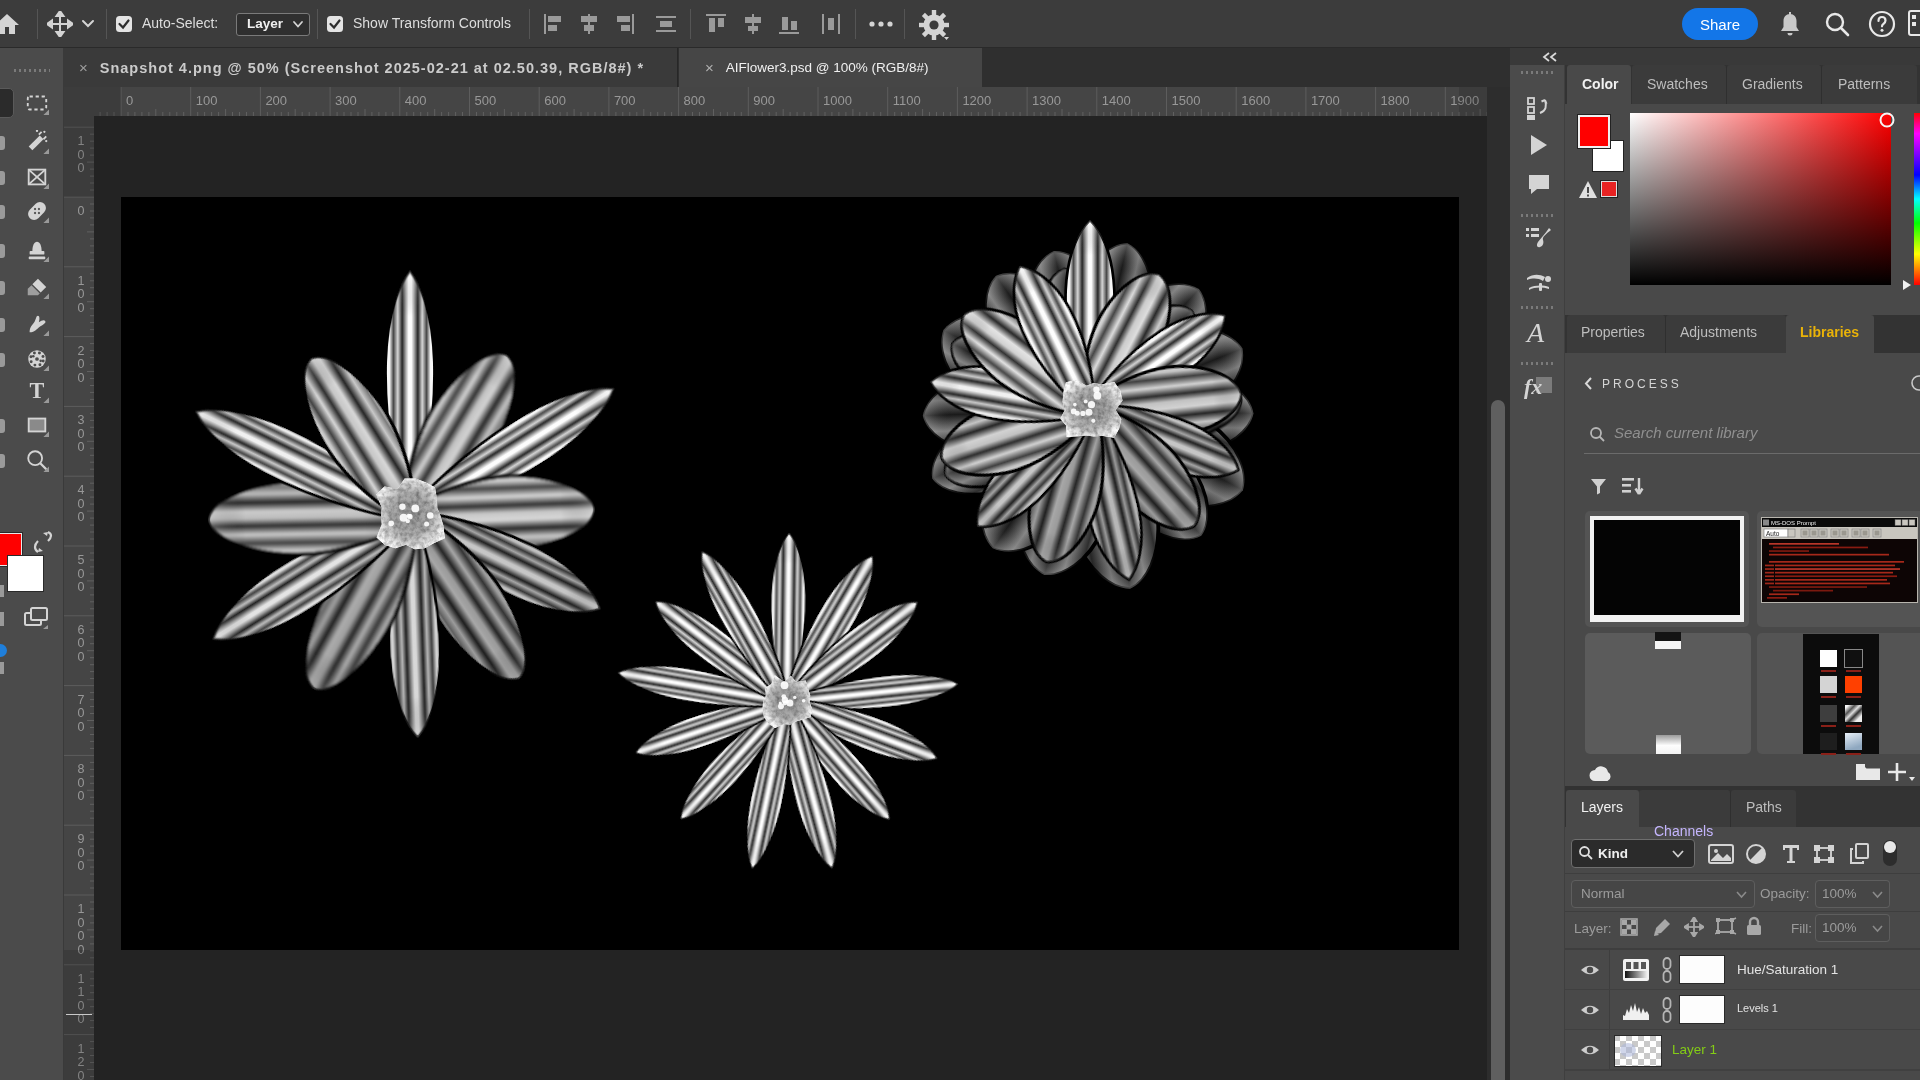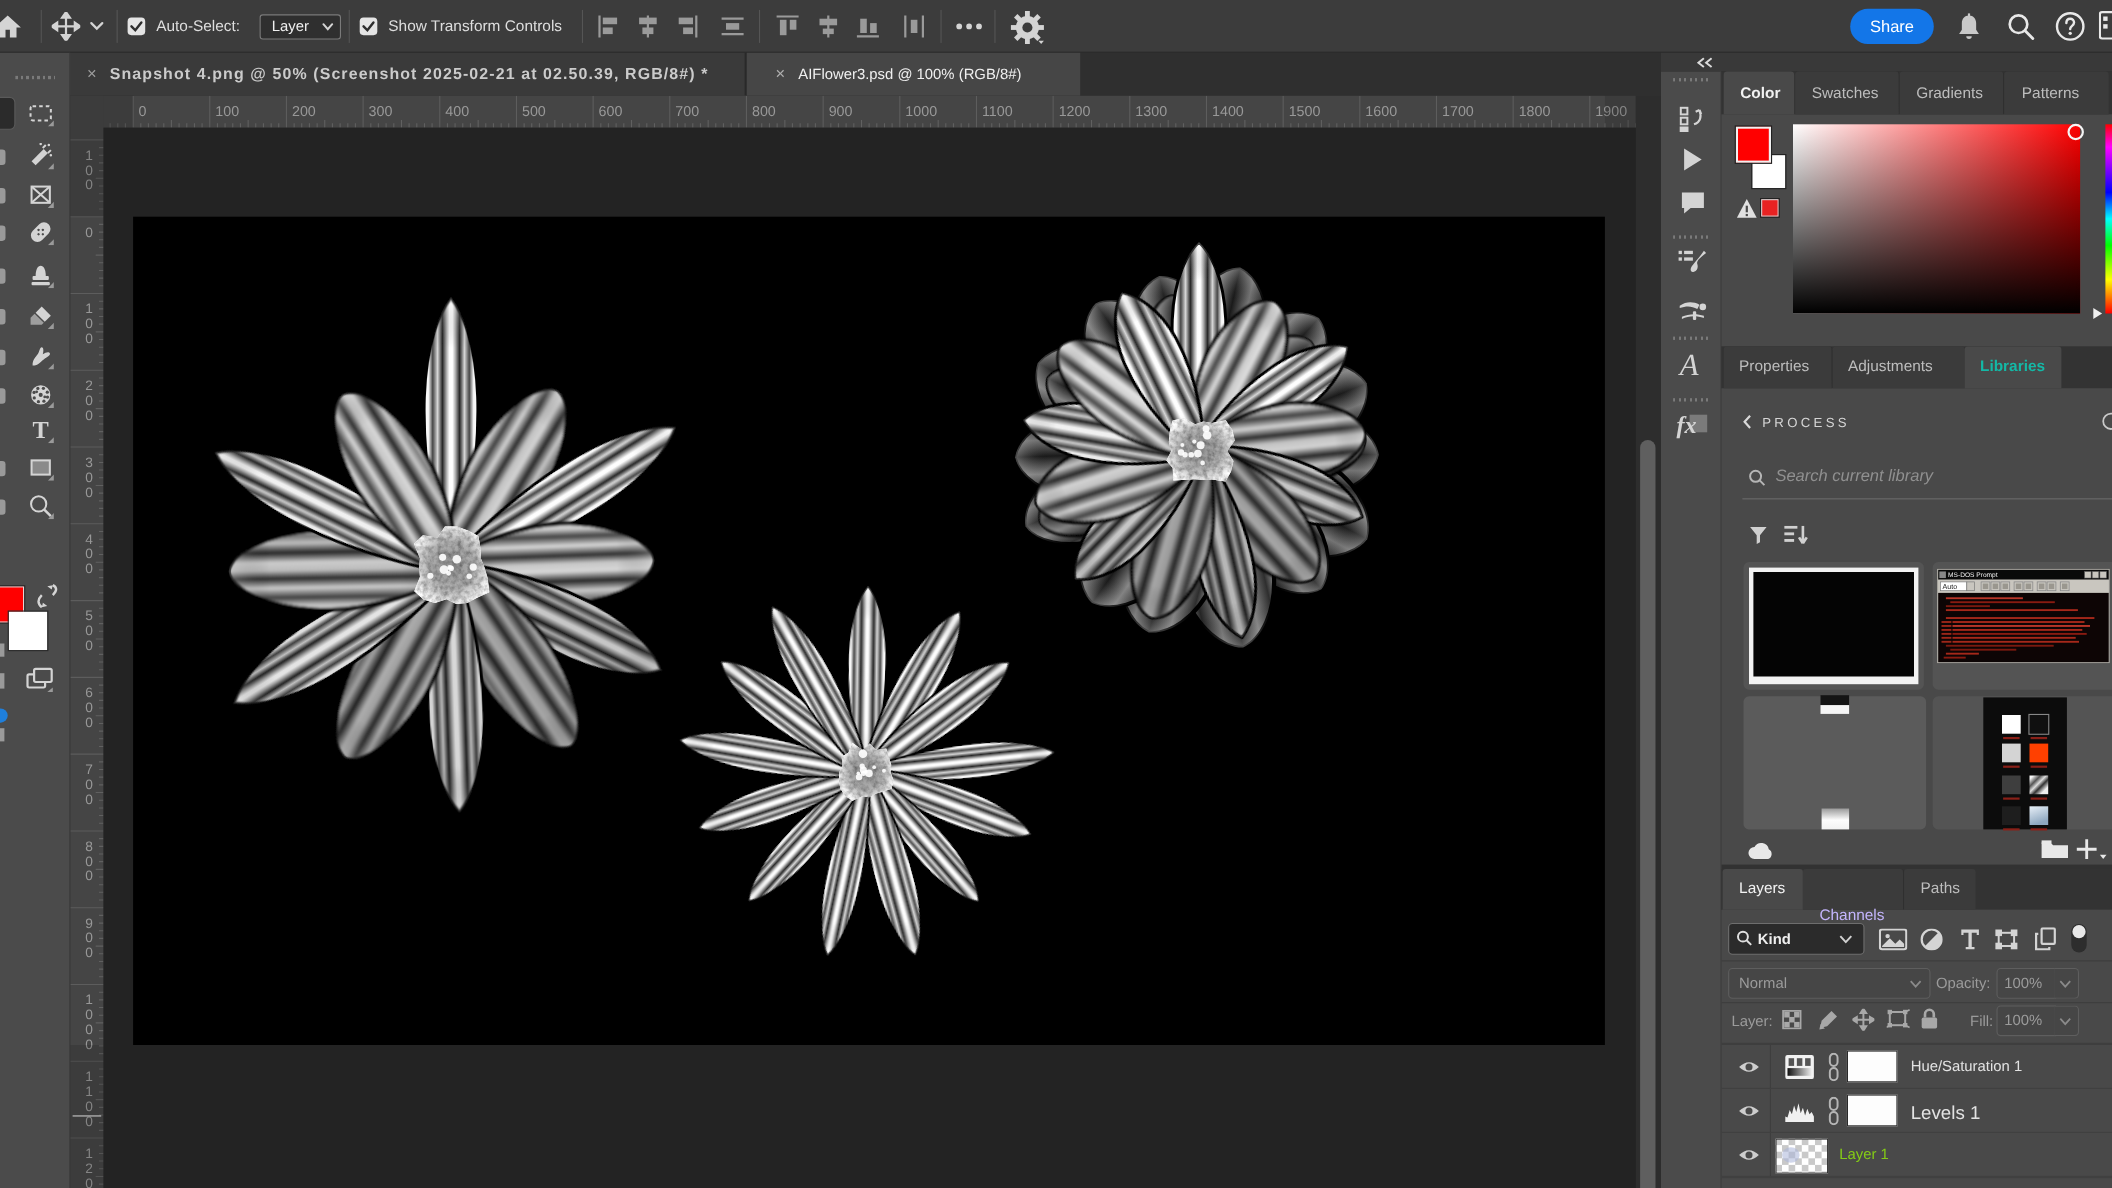--- a/index.html
+++ b/index.html
@@ -40,21 +40,21 @@
     <svg class="icon" style="left:81px;top:19px;" width="14" height="10" viewBox="0 0 14 10">
       <path d="M2 2 L7 7 L12 2" stroke="#d4d4d4" stroke-width="2" fill="none" stroke-linecap="round"></path>
     </svg>
     <div class="vsep" style="left:106px"></div>
     <svg class="icon" style="left:115px;top:15px;" width="18" height="18" viewBox="0 0 18 18">
       <rect x="1" y="1" width="16" height="16" rx="3.5" fill="#e4e4e4"></rect>
       <path d="M4.5 9 L8 12.5 L13.5 5.5" stroke="#2d2d2d" stroke-width="2.2" fill="none" stroke-linecap="round"></path>
     </svg>
     <div class="obtxt" style="left:142px">Auto-Select:</div>
     <div class="abs" style="left:236px;top:13px;width:74px;height:23px;border:1px solid #7a7a7a;border-radius:3px;background:#2f2f2f"></div>
-    <div class="obtxt" style="left:247px;top:16px;font-weight:normal;font-size:13.5px;color:#efefef">Layer</div>
+    <div class="obtxt" style="left:247px;top:16px;font-weight:bold;font-size:13.5px;color:#efefef">Layer</div>
     <svg class="icon" style="left:292px;top:20px;" width="12" height="9" viewBox="0 0 12 9">
       <path d="M2 2 L6 6.5 L10 2" stroke="#d4d4d4" stroke-width="1.8" fill="none" stroke-linecap="round"></path>
     </svg>
     <div class="vsep" style="left:317px"></div>
     <svg class="icon" style="left:326px;top:15px;" width="18" height="18" viewBox="0 0 18 18">
       <rect x="1" y="1" width="16" height="16" rx="3.5" fill="#e4e4e4"></rect>
       <path d="M4.5 9 L8 12.5 L13.5 5.5" stroke="#2d2d2d" stroke-width="2.2" fill="none" stroke-linecap="round"></path>
     </svg>
     <div class="obtxt" style="left:353px">Show Transform Controls</div>
     <div class="vsep" style="left:529px"></div>
@@ -1134,21 +1134,21 @@
     <svg class="icon" style="left:336px;top:213px" width="12" height="14" viewBox="0 0 12 14">
       <path d="M2 2 L10 7 L2 12 Z" fill="#f0f0f0"></path>
     </svg>
     <div class="abs" style="left:0px;top:250px;width:355px;height:38px;background:#333333"></div>
     <div class="abs" style="left:0px;top:288px;width:355px;height:437px;background:#494949"></div>
     <div class="abs" style="left:2px;top:250px;width:99px;height:38px;background:#3b3b3b;border-radius:3px 3px 0 0;border-right:1px solid #2f2f2f"></div>
     <div class="abs" style="left:16px;top:259px;white-space:nowrap;font-size:14px;color:#bdbdbd">Properties</div>
     <div class="abs" style="left:101px;top:250px;width:120px;height:38px;background:#3b3b3b;border-radius:3px 3px 0 0"></div>
     <div class="abs" style="left:115px;top:259px;white-space:nowrap;font-size:14px;color:#bdbdbd">Adjustments</div>
     <div class="abs" style="left:221px;top:250px;width:88px;height:38px;background:#494949;border-radius:3px 3px 0 0"></div>
-    <div class="abs" style="left:235px;top:259px;white-space:nowrap;font-size:14px;font-weight:bold;color:#14b8a6">Libraries</div>
+    <div class="abs" style="left:235px;top:259px;white-space:nowrap;font-size:14px;font-weight:bold;color:#eab308">Libraries</div>
     <svg class="icon" style="left:18px;top:311px" width="10" height="15" viewBox="0 0 10 15">
       <path d="M8 2 L3 7.5 L8 13" stroke="#d8d8d8" stroke-width="2" fill="none"></path>
     </svg>
     <div class="abs" style="left:37px;top:312px;white-space:nowrap;font-size:12px;letter-spacing:3px;color:#d5d5d5">PROCESS</div>
     <svg class="icon" style="left:345px;top:309px" width="10" height="18" viewBox="0 0 10 18">
       <circle cx="9" cy="9" r="7" stroke="#c9c9c9" stroke-width="1.6" fill="none"></circle>
     </svg>
     <svg class="icon" style="left:24px;top:361px" width="17" height="17" viewBox="0 0 17 17">
       <circle cx="7" cy="7" r="5" stroke="#b5b5b5" stroke-width="1.8" fill="none"></circle>
       <line x1="10.5" y1="10.5" x2="15" y2="15" stroke="#b5b5b5" stroke-width="1.8"></line>
@@ -1398,21 +1398,21 @@
     <svg class="icon" style="left:57px;top:934px" width="28" height="22" viewBox="0 0 28 22">
       <path d="M1 21 V16 L3 17 L5 10 L7 14 L9 6 L11 12 L13 4 L15 13 L17 8 L19 15 L21 9 L23 14 L25 12 L27 16 V21 Z" fill="#f0f0f0"></path>
     </svg>
     <svg class="icon" style="left:95px;top:932px" width="14" height="26" viewBox="0 0 14 26">
       <g stroke="#b5b5b5" stroke-width="1.8" fill="none">
         <rect x="3.5" y="1" width="7" height="11" rx="3.5"></rect>
         <rect x="3.5" y="14" width="7" height="11" rx="3.5"></rect>
       </g>
     </svg>
     <div class="abs" style="left:114px;top:930px;width:46px;height:29px;background:#fdfdfd;border:1px solid #2a2a2a"></div>
-    <div class="abs" style="left:172px;top:937px;white-space:nowrap;font-size:17px;color:#e3e3e3">Levels 1</div>
+    <div class="abs" style="left:172px;top:937px;white-space:nowrap;font-size:11px;color:#e3e3e3">Levels 1</div>
     <div class="abs" style="left:0px;top:964px;width:355px;height:1px;background:#404040"></div>
     <svg class="icon" style="left:15px;top:978px" width="20" height="14" viewBox="0 0 20 14">
       <path d="M1 7 Q10 -1.5 19 7 Q10 15.5 1 7 Z" fill="#cdcdcd"></path>
       <circle cx="10" cy="7" r="3.2" fill="#494949"></circle>
     </svg>
     <svg class="icon" style="left:49px;top:970px" width="48" height="32" viewBox="0 0 48 32">
       <rect width="48" height="32" fill="#ffffff"></rect>
       <rect x="0" y="0" width="6" height="6" fill="#c9c9c9"></rect>
       <rect x="12" y="0" width="6" height="6" fill="#c9c9c9"></rect>
       <rect x="24" y="0" width="6" height="6" fill="#c9c9c9"></rect>

